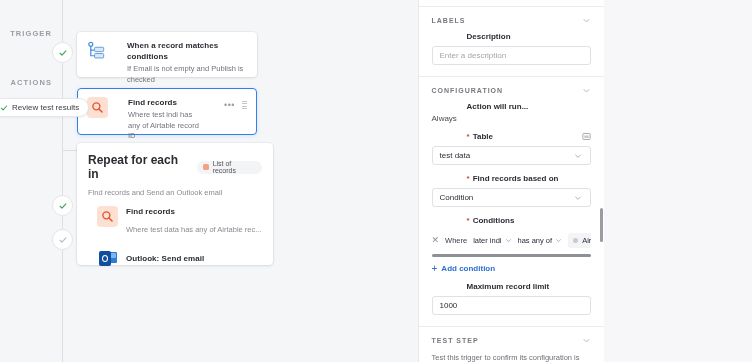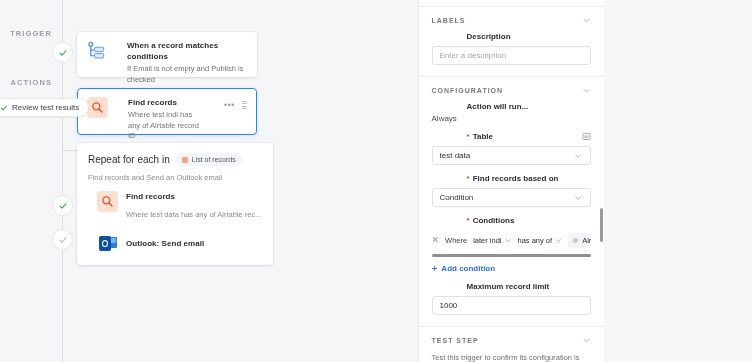--- a/index.html
+++ b/index.html
@@ -89,21 +89,21 @@
     flex: none; display: flex; align-items: center; gap: 7px;
     padding-top: 4px;
   }
   .dots { color: #9a9ca4; font-size: 9px; letter-spacing: .5px; line-height: 6px; }
   .grip { display: flex; flex-direction: column; gap: 1.4px; }
   .grip i { display: block; width: 5px; height: 1px; background: #c2c4ca; }
 
   
   .loop-head { padding: 10px 11px 0 11px; }
   .loop-title-row { display: flex; align-items: center; gap: 6px; }
-  .loop-title { font-size: 10px; font-weight: 400; color: #2b2d33; }
+  .loop-title { font-size: 12px; font-weight: 700; color: #2b2d33; }
   .chip {
     display: inline-flex; align-items: center; gap: 4px;
     height: 13px; padding: 0 6px;
     background: #f3f4f6; border-radius: 7px;
     font-size: 7px; color: #53555c;
   }
   .chip .cdot { width: 6px; height: 6px; border-radius: 1.5px; background: #f6a185; display:block; }
   .loop-desc { font-size: 7.5px; color: #8a8c93; margin-top: 7px; }
   .loop-step { display: flex; gap: 8px; padding: 9px 11px 0 20px; align-items: flex-start; }
   .loop-step.mail { padding-top: 12px; align-items: center; }

